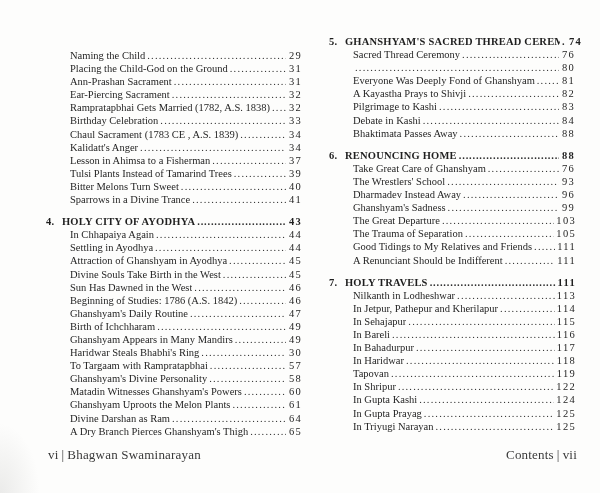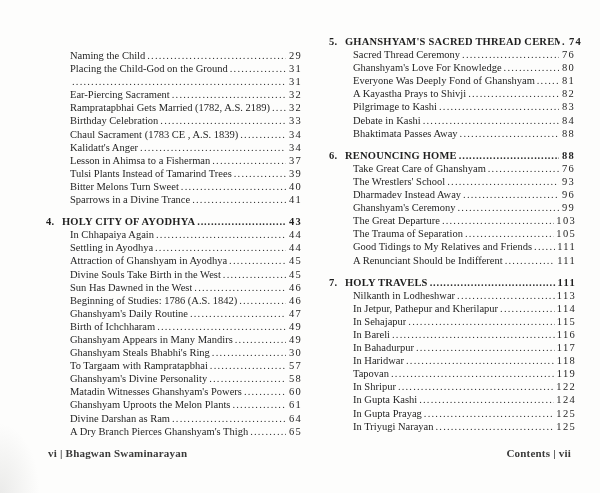--- a/index.html
+++ b/index.html
@@ -81,27 +81,26 @@
   }
   .row .pagenum {
     flex: none;
     text-align: center;
     min-width: 15px;
     letter-spacing: 1.3px;
   }
   .footer {
     position: absolute;
     top: 447px;
-    font-size: 11px;
+    font-size: 13px;
     color: #3a3a3a;
     letter-spacing: 0.2px;
-    font-weight: bold;
   }
   .footer.left { left: 48px; }
-  .footer.right { right: 29px; }
+  .footer.right { right: 23px; }
   .footer .sep { margin: 0 3px; }
 </style>
 </head>
 <body>
 
 <div class="scan-shade"></div>
 
 <div class="toc-column left">
     <div class="row">
     <span class="num"></span>
@@ -110,32 +109,33 @@
     <span class="pagenum">29</span>
   </div>
     <div class="row">
     <span class="num"></span>
     <span class="title">Placing the Child-God on the Ground</span>
     <span class="leader"></span>
     <span class="pagenum">31</span>
   </div>
     <div class="row">
     <span class="num"></span>
+    <span class="title">Ann-Prashan Sacrament</span>
     <span class="leader"></span>
     <span class="pagenum">31</span>
   </div>
     <div class="row">
     <span class="num"></span>
     <span class="title">Ear-Piercing Sacrament</span>
     <span class="leader"></span>
     <span class="pagenum">32</span>
   </div>
     <div class="row">
     <span class="num"></span>
-    <span class="title">Rampratapbhai Gets Married (1782, A.S. 2189)</span>
+    <span class="title">Rampratapbhai Gets Married (1782, A.S. 1838)</span>
     <span class="leader"></span>
     <span class="pagenum">32</span>
   </div>
     <div class="row">
     <span class="num"></span>
     <span class="title">Birthday Celebration</span>
     <span class="leader"></span>
     <span class="pagenum">33</span>
   </div>
     <div class="row">
@@ -229,21 +229,21 @@
     <span class="pagenum">49</span>
   </div>
     <div class="row">
     <span class="num"></span>
     <span class="title">Ghanshyam Appears in Many Mandirs</span>
     <span class="leader"></span>
     <span class="pagenum">49</span>
   </div>
     <div class="row">
     <span class="num"></span>
-    <span class="title">Ghanshyam Steals Bhabhi's Ring</span>
+    <span class="title">Haridwar Steals Bhabhi's Ring</span>
     <span class="leader"></span>
     <span class="pagenum">30</span>
   </div>
     <div class="row">
     <span class="num"></span>
     <span class="title">To Targaam with Rampratapbhai</span>
     <span class="leader"></span>
     <span class="pagenum">57</span>
   </div>
     <div class="row">
@@ -286,21 +286,20 @@
     <span class="pagenum">74</span>
   </div>
     <div class="row">
     <span class="num"></span>
     <span class="title">Sacred Thread Ceremony</span>
     <span class="leader"></span>
     <span class="pagenum">76</span>
   </div>
     <div class="row">
     <span class="num"></span>
-    <span class="title">Ghanshyam's Love For Knowledge</span>
     <span class="leader"></span>
     <span class="pagenum">80</span>
   </div>
     <div class="row">
     <span class="num"></span>
     <span class="title">Everyone Was Deeply Fond of Ghanshyam</span>
     <span class="leader"></span>
     <span class="pagenum">81</span>
   </div>
     <div class="row">
@@ -346,21 +345,21 @@
     <span class="pagenum">93</span>
   </div>
     <div class="row">
     <span class="num"></span>
     <span class="title">Dharmadev Instead Away</span>
     <span class="leader"></span>
     <span class="pagenum">96</span>
   </div>
     <div class="row">
     <span class="num"></span>
-    <span class="title">Ghanshyam's Ceremony</span>
+    <span class="title">Ghanshyam's Sadness</span>
     <span class="leader"></span>
     <span class="pagenum">99</span>
   </div>
     <div class="row">
     <span class="num"></span>
     <span class="title">The Great Departure</span>
     <span class="leader"></span>
     <span class="pagenum">103</span>
   </div>
     <div class="row">

